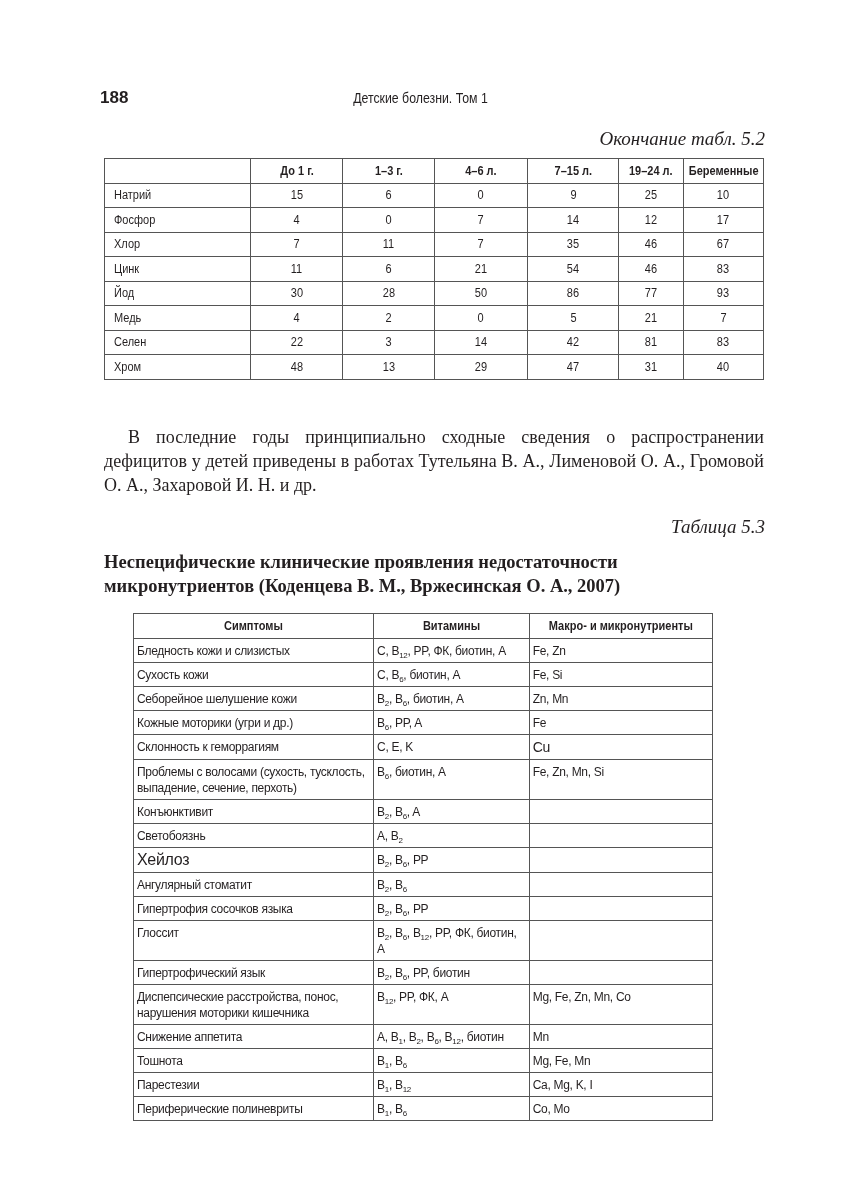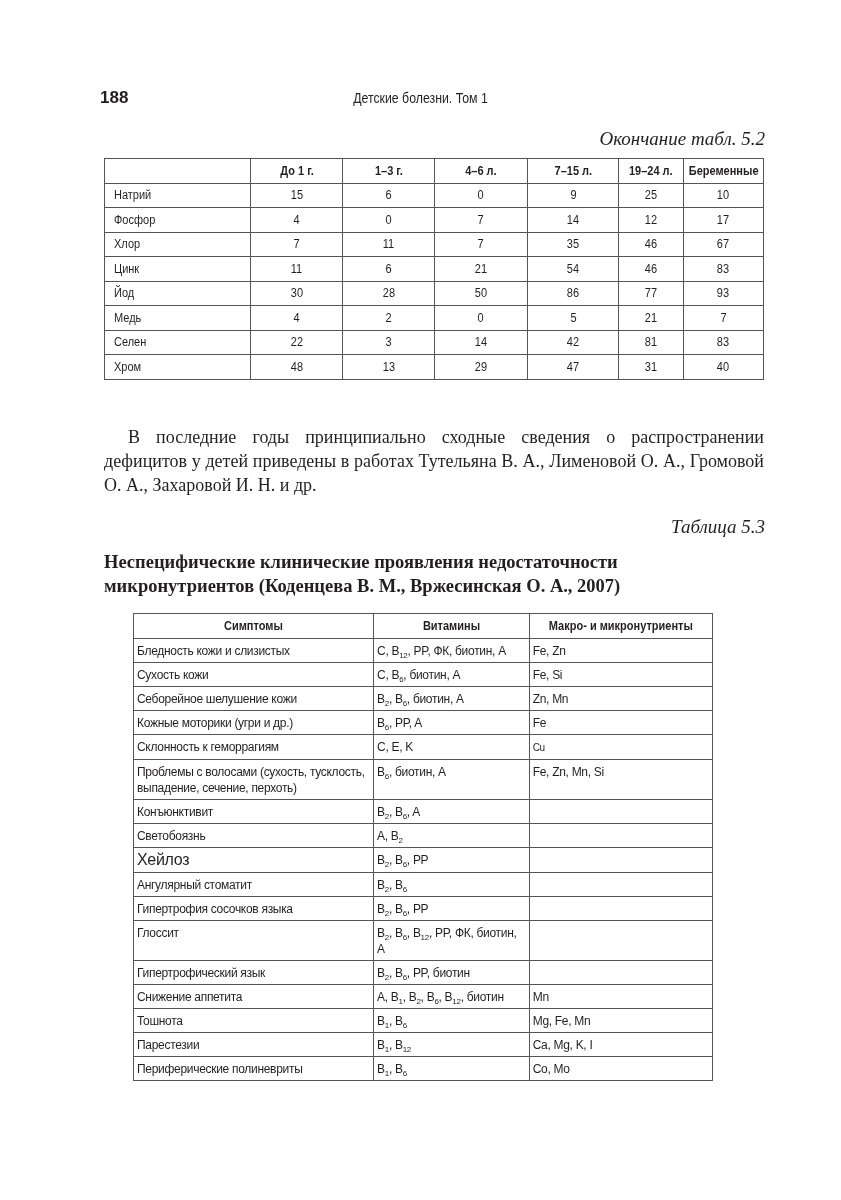--- a/index.html
+++ b/index.html
@@ -165,21 +165,21 @@
         <td><span style="font-size: 12px; letter-spacing: -0.3px;">Zn, Mn</span></td>
       </tr>
       <tr>
         <td><span style="display: inline-block; font-size: 12px; letter-spacing: -0.3px;">Кожные моторики (угри и др.)</span></td>
         <td><span style="font-size: 12px; letter-spacing: -0.3px;"><span>B</span><sub>6</sub><span>, PP, A</span></span></td>
         <td><span style="font-size: 12px; letter-spacing: -0.3px;">Fe</span></td>
       </tr>
       <tr>
         <td><span style="display: inline-block; font-size: 12px; letter-spacing: -0.3px;">Склонность к геморрагиям</span></td>
         <td><span style="font-size: 12px; letter-spacing: -0.3px;"><span>C, E, K</span></span></td>
-        <td><span style="font-size: 10px; letter-spacing: -0.3px;">Cu</span></td>
+        <td><span style="font-size: 14px; letter-spacing: -0.3px;">Cu</span></td>
       </tr>
       <tr>
         <td><span style="display: inline-block; font-size: 12px; letter-spacing: -0.3px;">Проблемы с волосами (сухость, тусклость, выпадение, сечение, перхоть)</span></td>
         <td><span style="font-size: 12px; letter-spacing: -0.3px;"><span>B</span><sub>6</sub><span>, биотин, A</span></span></td>
         <td><span style="font-size: 12px; letter-spacing: -0.3px;">Fe, Zn, Mn, Si</span></td>
       </tr>
       <tr>
         <td><span style="display: inline-block; font-size: 12px; letter-spacing: -0.3px;">Конъюнктивит</span></td>
         <td><span style="font-size: 12px; letter-spacing: -0.3px;"><span>B</span><sub>2</sub><span>, B</span><sub>6</sub><span>, A</span></span></td>
         <td><span style="font-size: 12px; letter-spacing: -0.3px;"></span></td>
@@ -208,20 +208,25 @@
         <td><span style="display: inline-block; font-size: 12px; letter-spacing: -0.3px;">Глоссит</span></td>
         <td><span style="font-size: 12px; letter-spacing: -0.3px;"><span>B</span><sub>2</sub><span>, B</span><sub>6</sub><span>, B</span><sub>12</sub><span>, PP, ФК, биотин, A</span></span></td>
         <td><span style="font-size: 12px; letter-spacing: -0.3px;"></span></td>
       </tr>
       <tr>
         <td><span style="display: inline-block; font-size: 12px; letter-spacing: -0.3px;">Гипертрофический язык</span></td>
         <td><span style="font-size: 12px; letter-spacing: -0.3px;"><span>B</span><sub>2</sub><span>, B</span><sub>6</sub><span>, PP, биотин</span></span></td>
         <td><span style="font-size: 12px; letter-spacing: -0.3px;"></span></td>
       </tr>
       <tr>
+        <td><span style="display: inline-block; font-size: 12px; letter-spacing: -0.3px;">Диспепсические расстройства, понос, нарушения моторики кишечника</span></td>
+        <td><span style="font-size: 12px; letter-spacing: -0.3px;"><span>B</span><sub>12</sub><span>, PP, ФК, A</span></span></td>
+        <td><span style="font-size: 12px; letter-spacing: -0.3px;">Mg, Fe, Zn, Mn, Co</span></td>
+      </tr>
+      <tr>
         <td><span style="display: inline-block; font-size: 12px; letter-spacing: -0.3px;">Снижение аппетита</span></td>
         <td><span style="font-size: 12px; letter-spacing: -0.3px;"><span>A, B</span><sub>1</sub><span>, B</span><sub>2</sub><span>, B</span><sub>6</sub><span>, B</span><sub>12</sub><span>, биотин</span></span></td>
         <td><span style="font-size: 12px; letter-spacing: -0.3px;">Mn</span></td>
       </tr>
       <tr>
         <td><span style="display: inline-block; font-size: 12px; letter-spacing: -0.3px;">Тошнота</span></td>
         <td><span style="font-size: 12px; letter-spacing: -0.3px;"><span>B</span><sub>1</sub><span>, B</span><sub>6</sub></span></td>
         <td><span style="font-size: 12px; letter-spacing: -0.3px;">Mg, Fe, Mn</span></td>
       </tr>
       <tr>

